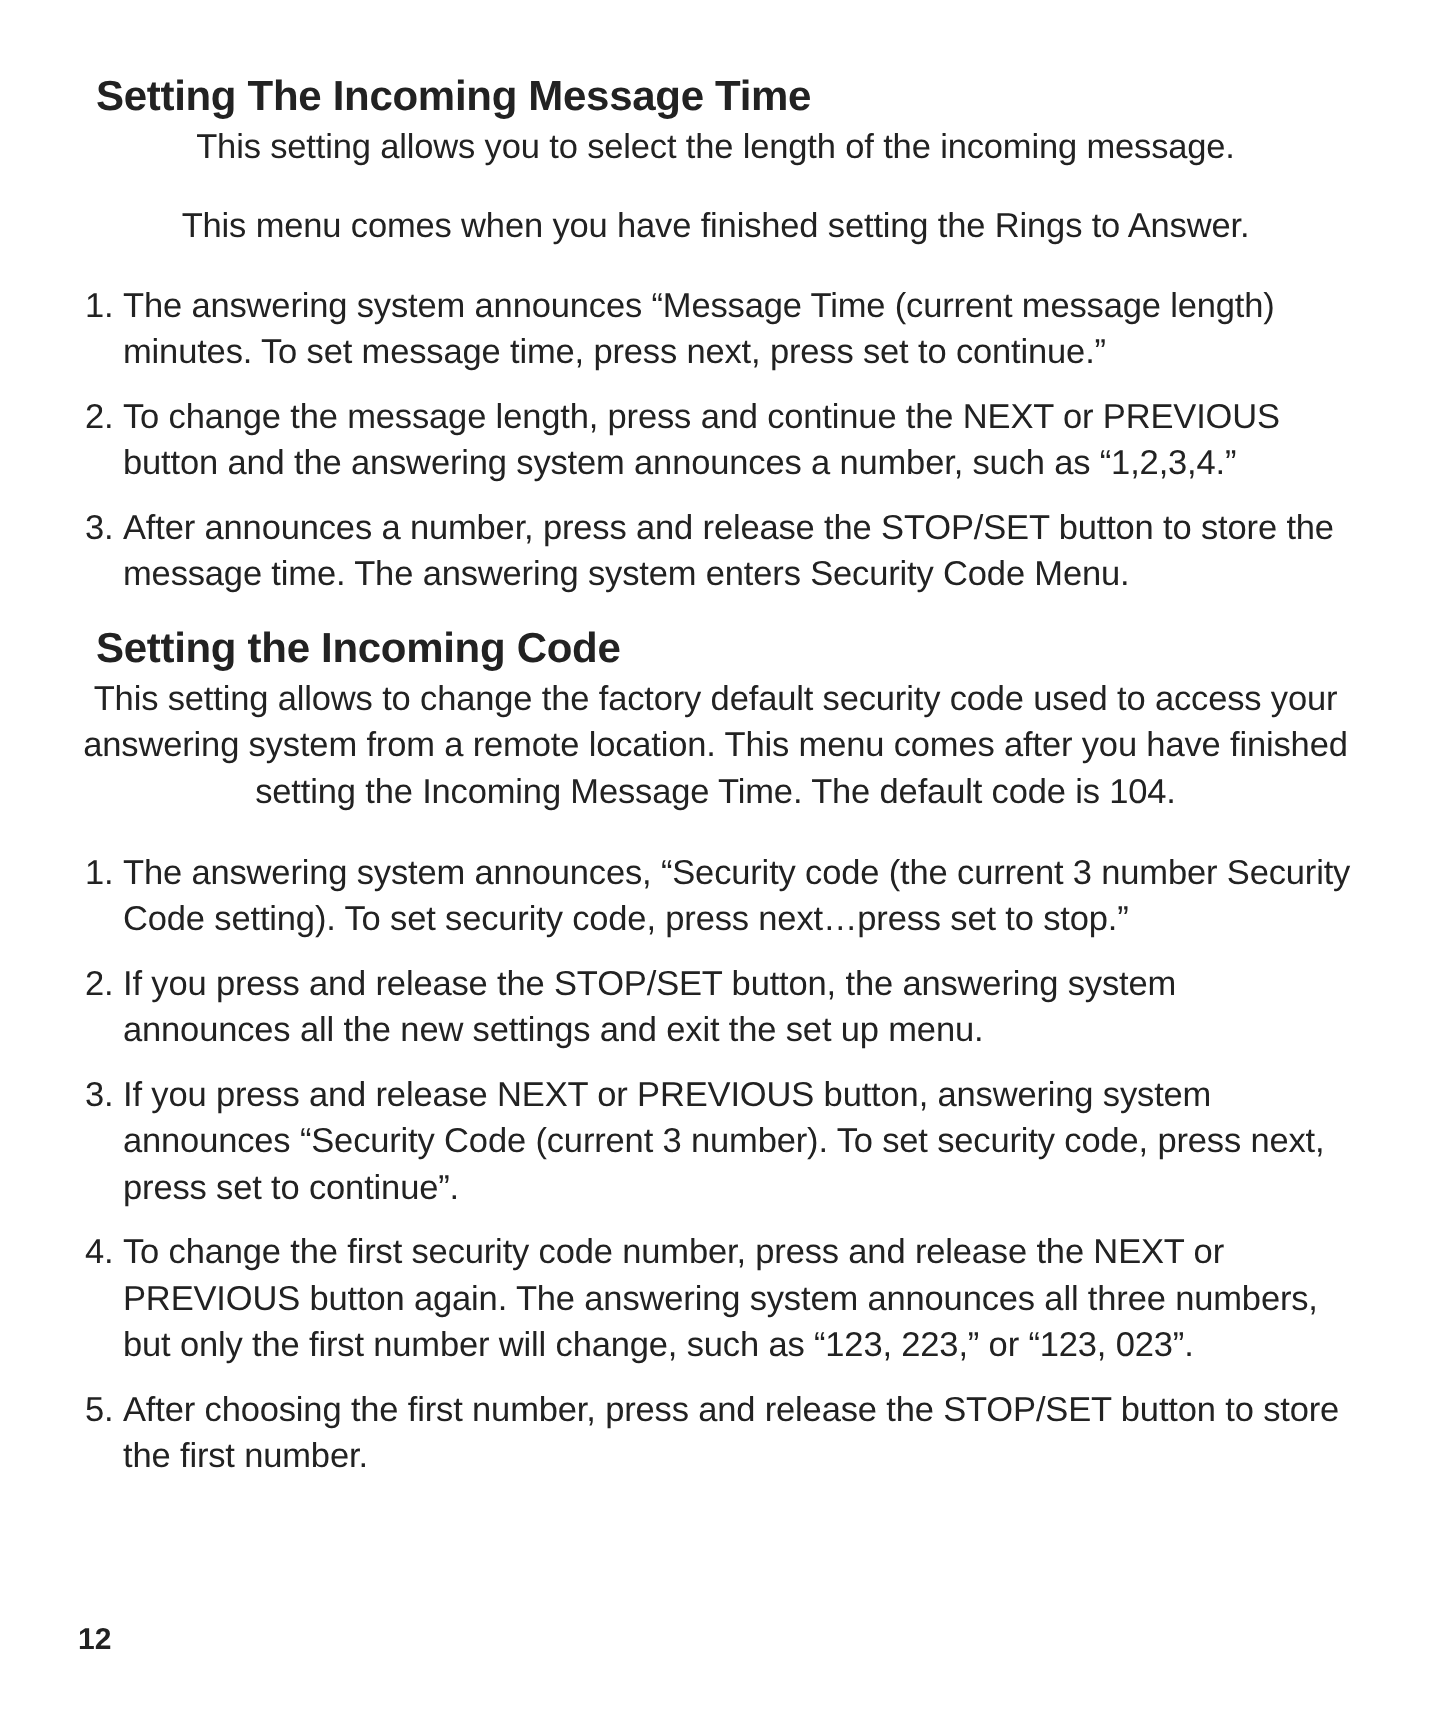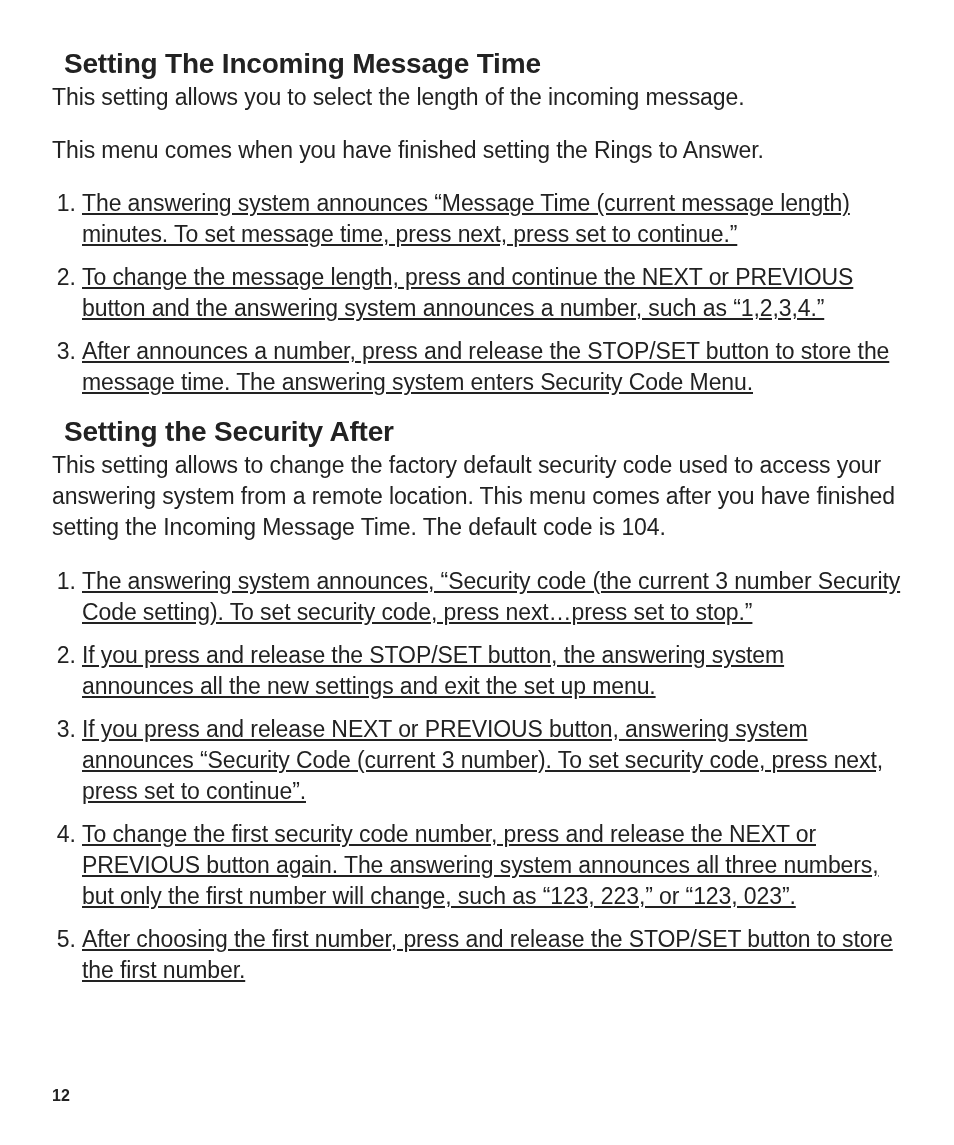--- a/index.html
+++ b/index.html
@@ -22,54 +22,54 @@
   }
   h2.second {
     margin-top: 18px;
   }
   p.body {
     font-size: 23px;
     line-height: 1.35;
     margin: 0 0 22px 0;
     font-weight: 400;
     letter-spacing: -0.1px;
+    text-align: center;
   }
   ol {
     margin: 0 0 10px 0;
     padding-left: 30px;
     font-size: 23px;
     line-height: 1.35;
     letter-spacing: -0.1px;
-    text-decoration: underline;
   }
   ol li {
     margin-bottom: 12px;
     padding-left: 0px;
   }
   .page-number {
     position: absolute;
     bottom: 40px;
     left: 52px;
-    font-size: 16px;
+    font-size: 20px;
     font-weight: 700;
   }
 </style>
 </head>
 <body>
 
 <h2>Setting The Incoming Message Time</h2>
 <p class="body">This setting allows you to select the length of the incoming message.</p>
 <p class="body">This menu comes when you have finished setting the Rings to Answer.</p>
 <ol>
   <li>The answering system announces “Message Time (current message length) minutes. To set message time, press next, press set to continue.”</li>
   <li>To change the message length, press and continue the NEXT or PREVIOUS button and the answering system announces a number, such as “1,2,3,4.”</li>
   <li>After announces a number, press and release the STOP/SET button to store the message time. The answering system enters Security Code Menu.</li>
 </ol>
 
-<h2 class="second">Setting the Security After</h2>
+<h2 class="second">Setting the Incoming Code</h2>
 <p class="body">This setting allows to change the factory default security code used to access your answering system from a remote location. This menu comes after you have finished setting the Incoming Message Time. The default code is 104.</p>
 <ol>
   <li>The answering system announces, “Security code  (the current 3 number Security Code setting). To set security code, press next…press set to stop.”</li>
   <li>If you press and release the STOP/SET button, the answering system announces all the new settings and exit the set up menu.</li>
   <li>If you press and release NEXT or PREVIOUS button, answering system announces “Security Code (current 3 number). To set security code, press next, press set to continue”.</li>
   <li>To change the first security code number, press and release the NEXT or PREVIOUS button again. The answering system announces all three numbers, but only the first number will change, such as “123, 223,” or “123, 023”.</li>
   <li>After choosing the first number, press and release the STOP/SET button to store the first number.</li>
 </ol>
 
 <div class="page-number">12</div>

